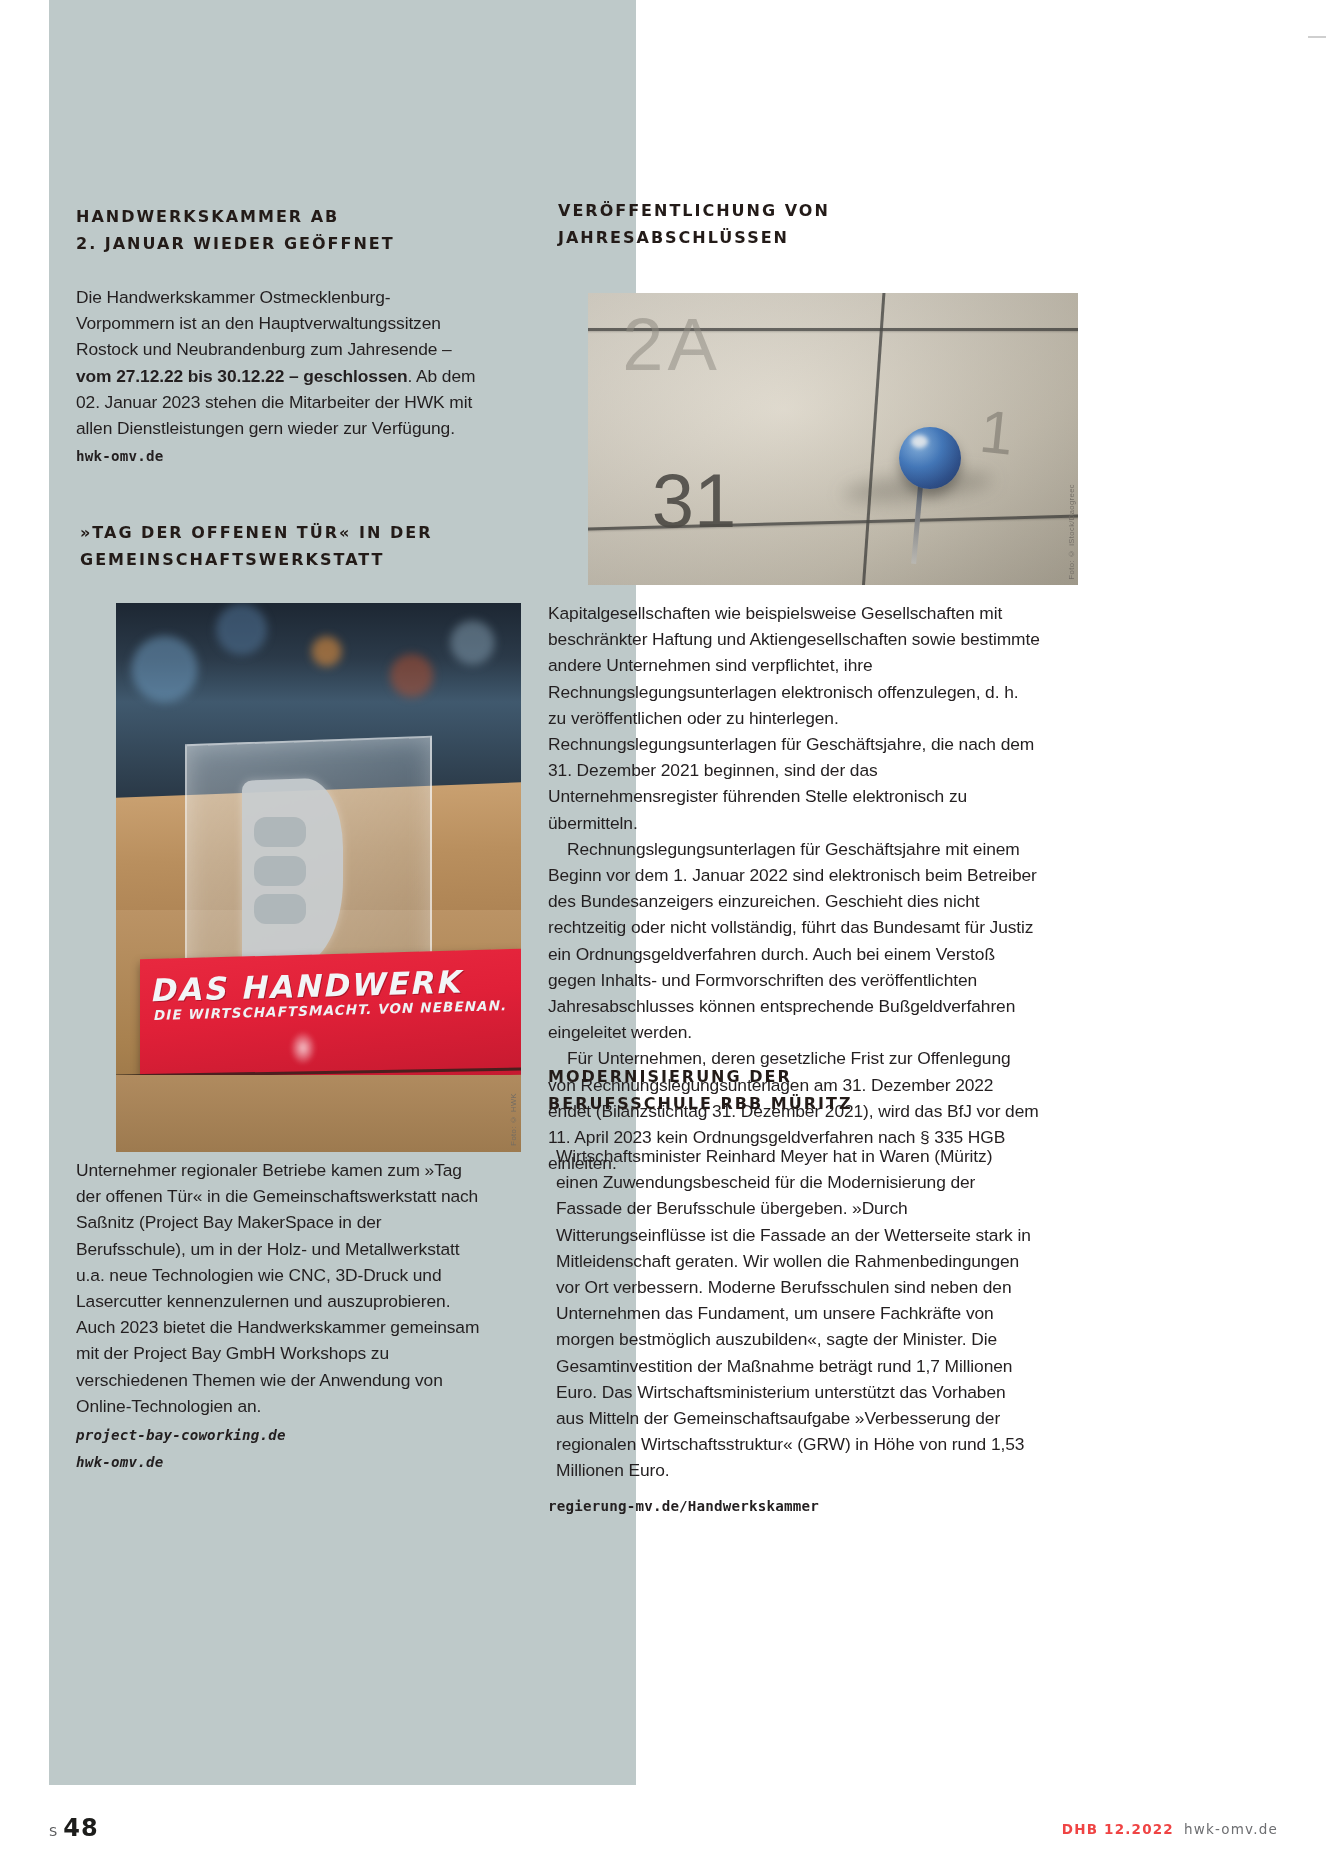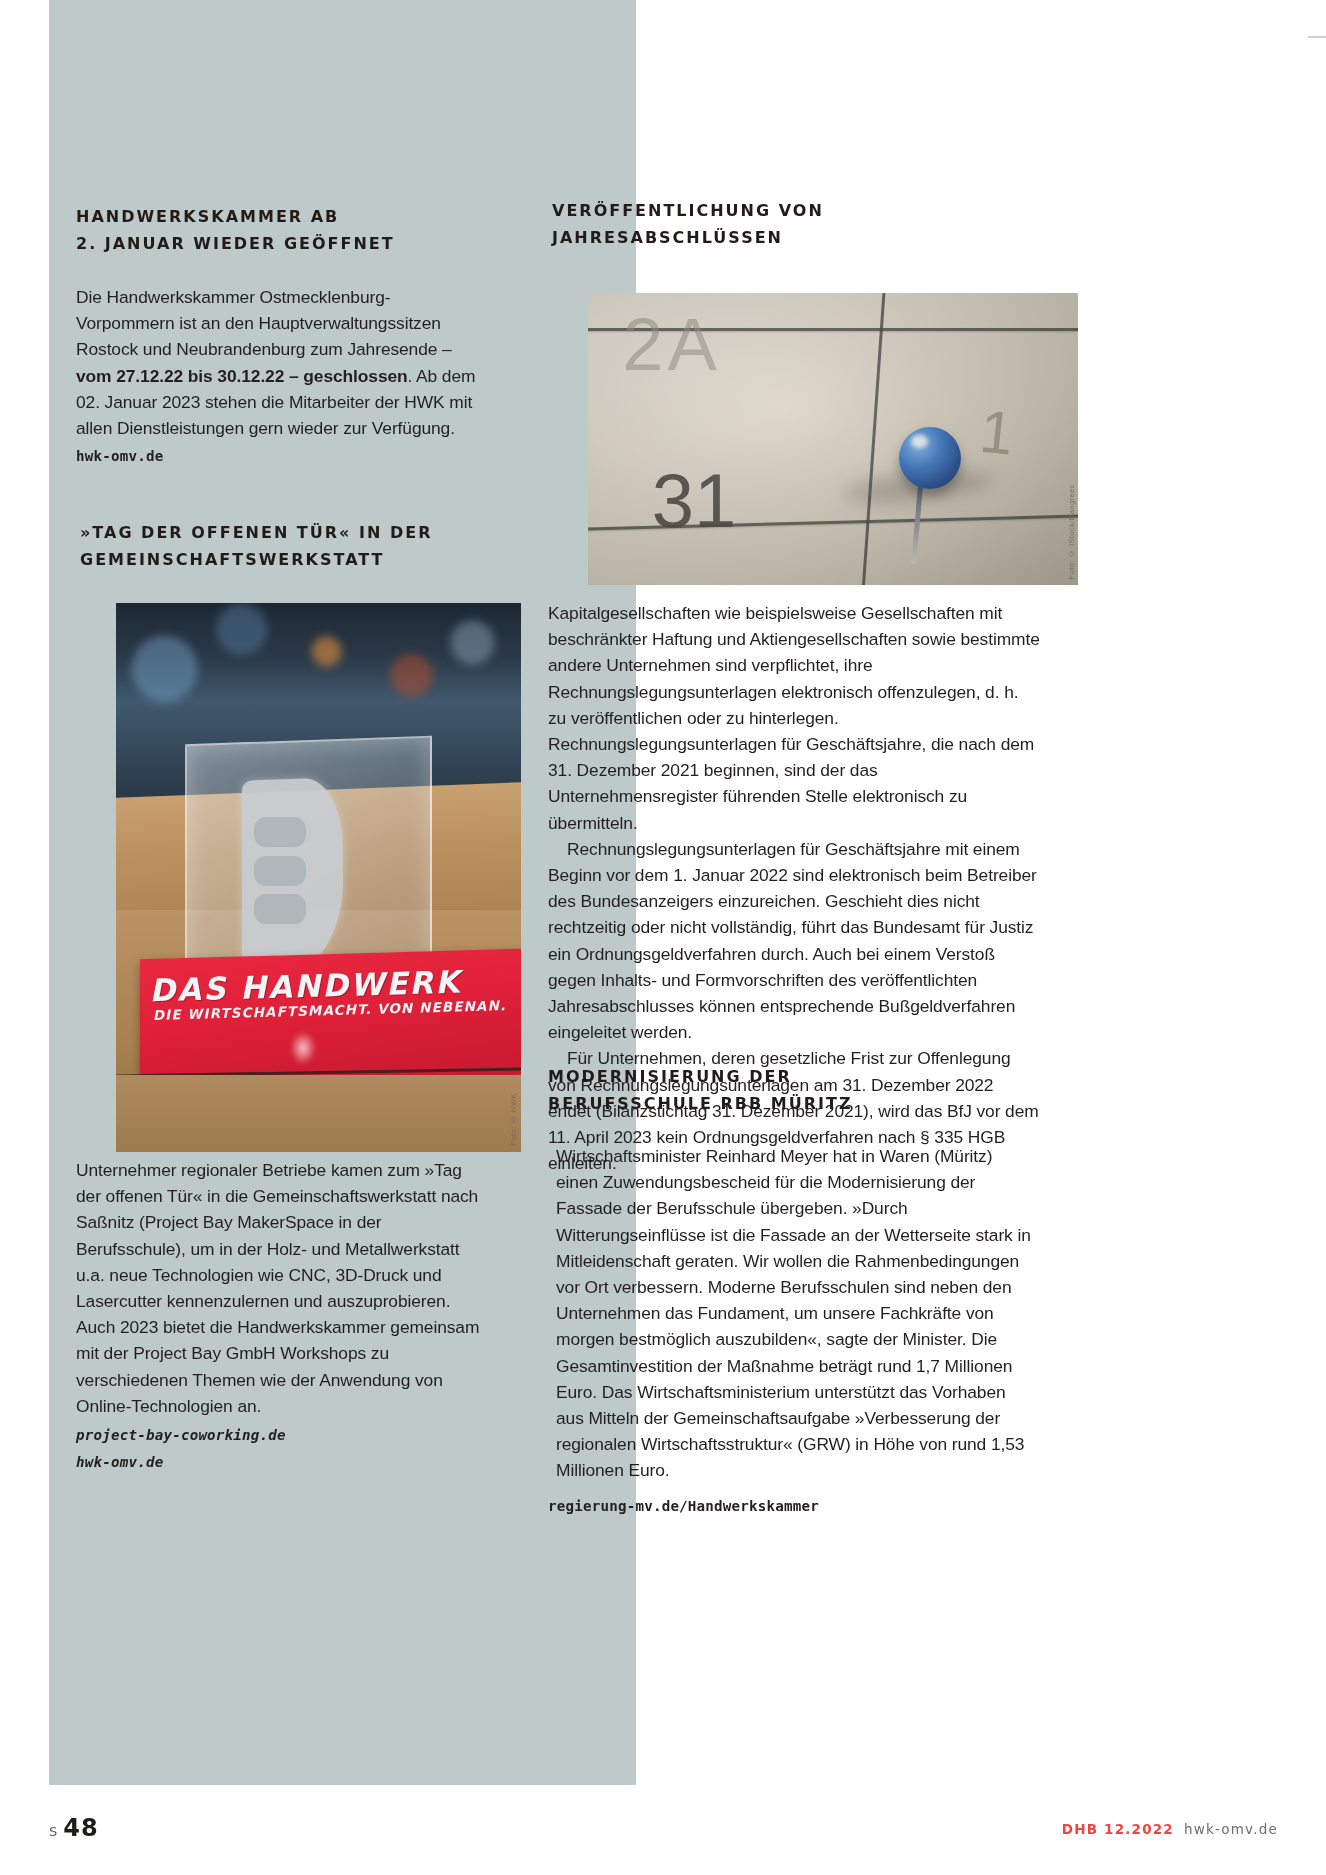--- a/index.html
+++ b/index.html
@@ -80,21 +80,21 @@
     white-space:nowrap;
   }
   .photo-credit-dark{color:#6f6a63;opacity:.9;}
 
   .block-c{position:absolute;top:1157px;left:0;width:412px;}
   .block-c .body-txt{margin:0;}
   .block-c .url{margin-top:6px;font-style:italic;}
 
   
   .col-right{position:absolute;left:548px;top:0;width:490px;}
-  .block-d{position:absolute;top:197px;left:4px;width:492px;}
+  .block-d{position:absolute;top:197px;left:10px;width:492px;}
   .block-d .kicker{margin:0;}
   .photo-calendar{
     position:absolute;left:548px;top:277px;width:490px;height:292px;
     overflow:hidden;background:#cfc9bd;
   }
   .block-e{position:absolute;top:600px;left:0;width:492px;}
   .block-e p{margin:0;}
   .block-f{position:absolute;top:1063px;left:0;width:492px;}
   .block-f .kicker{margin:0 0 26px 0;}
   .block-f .body-txt{margin:8px;width:478px;}

